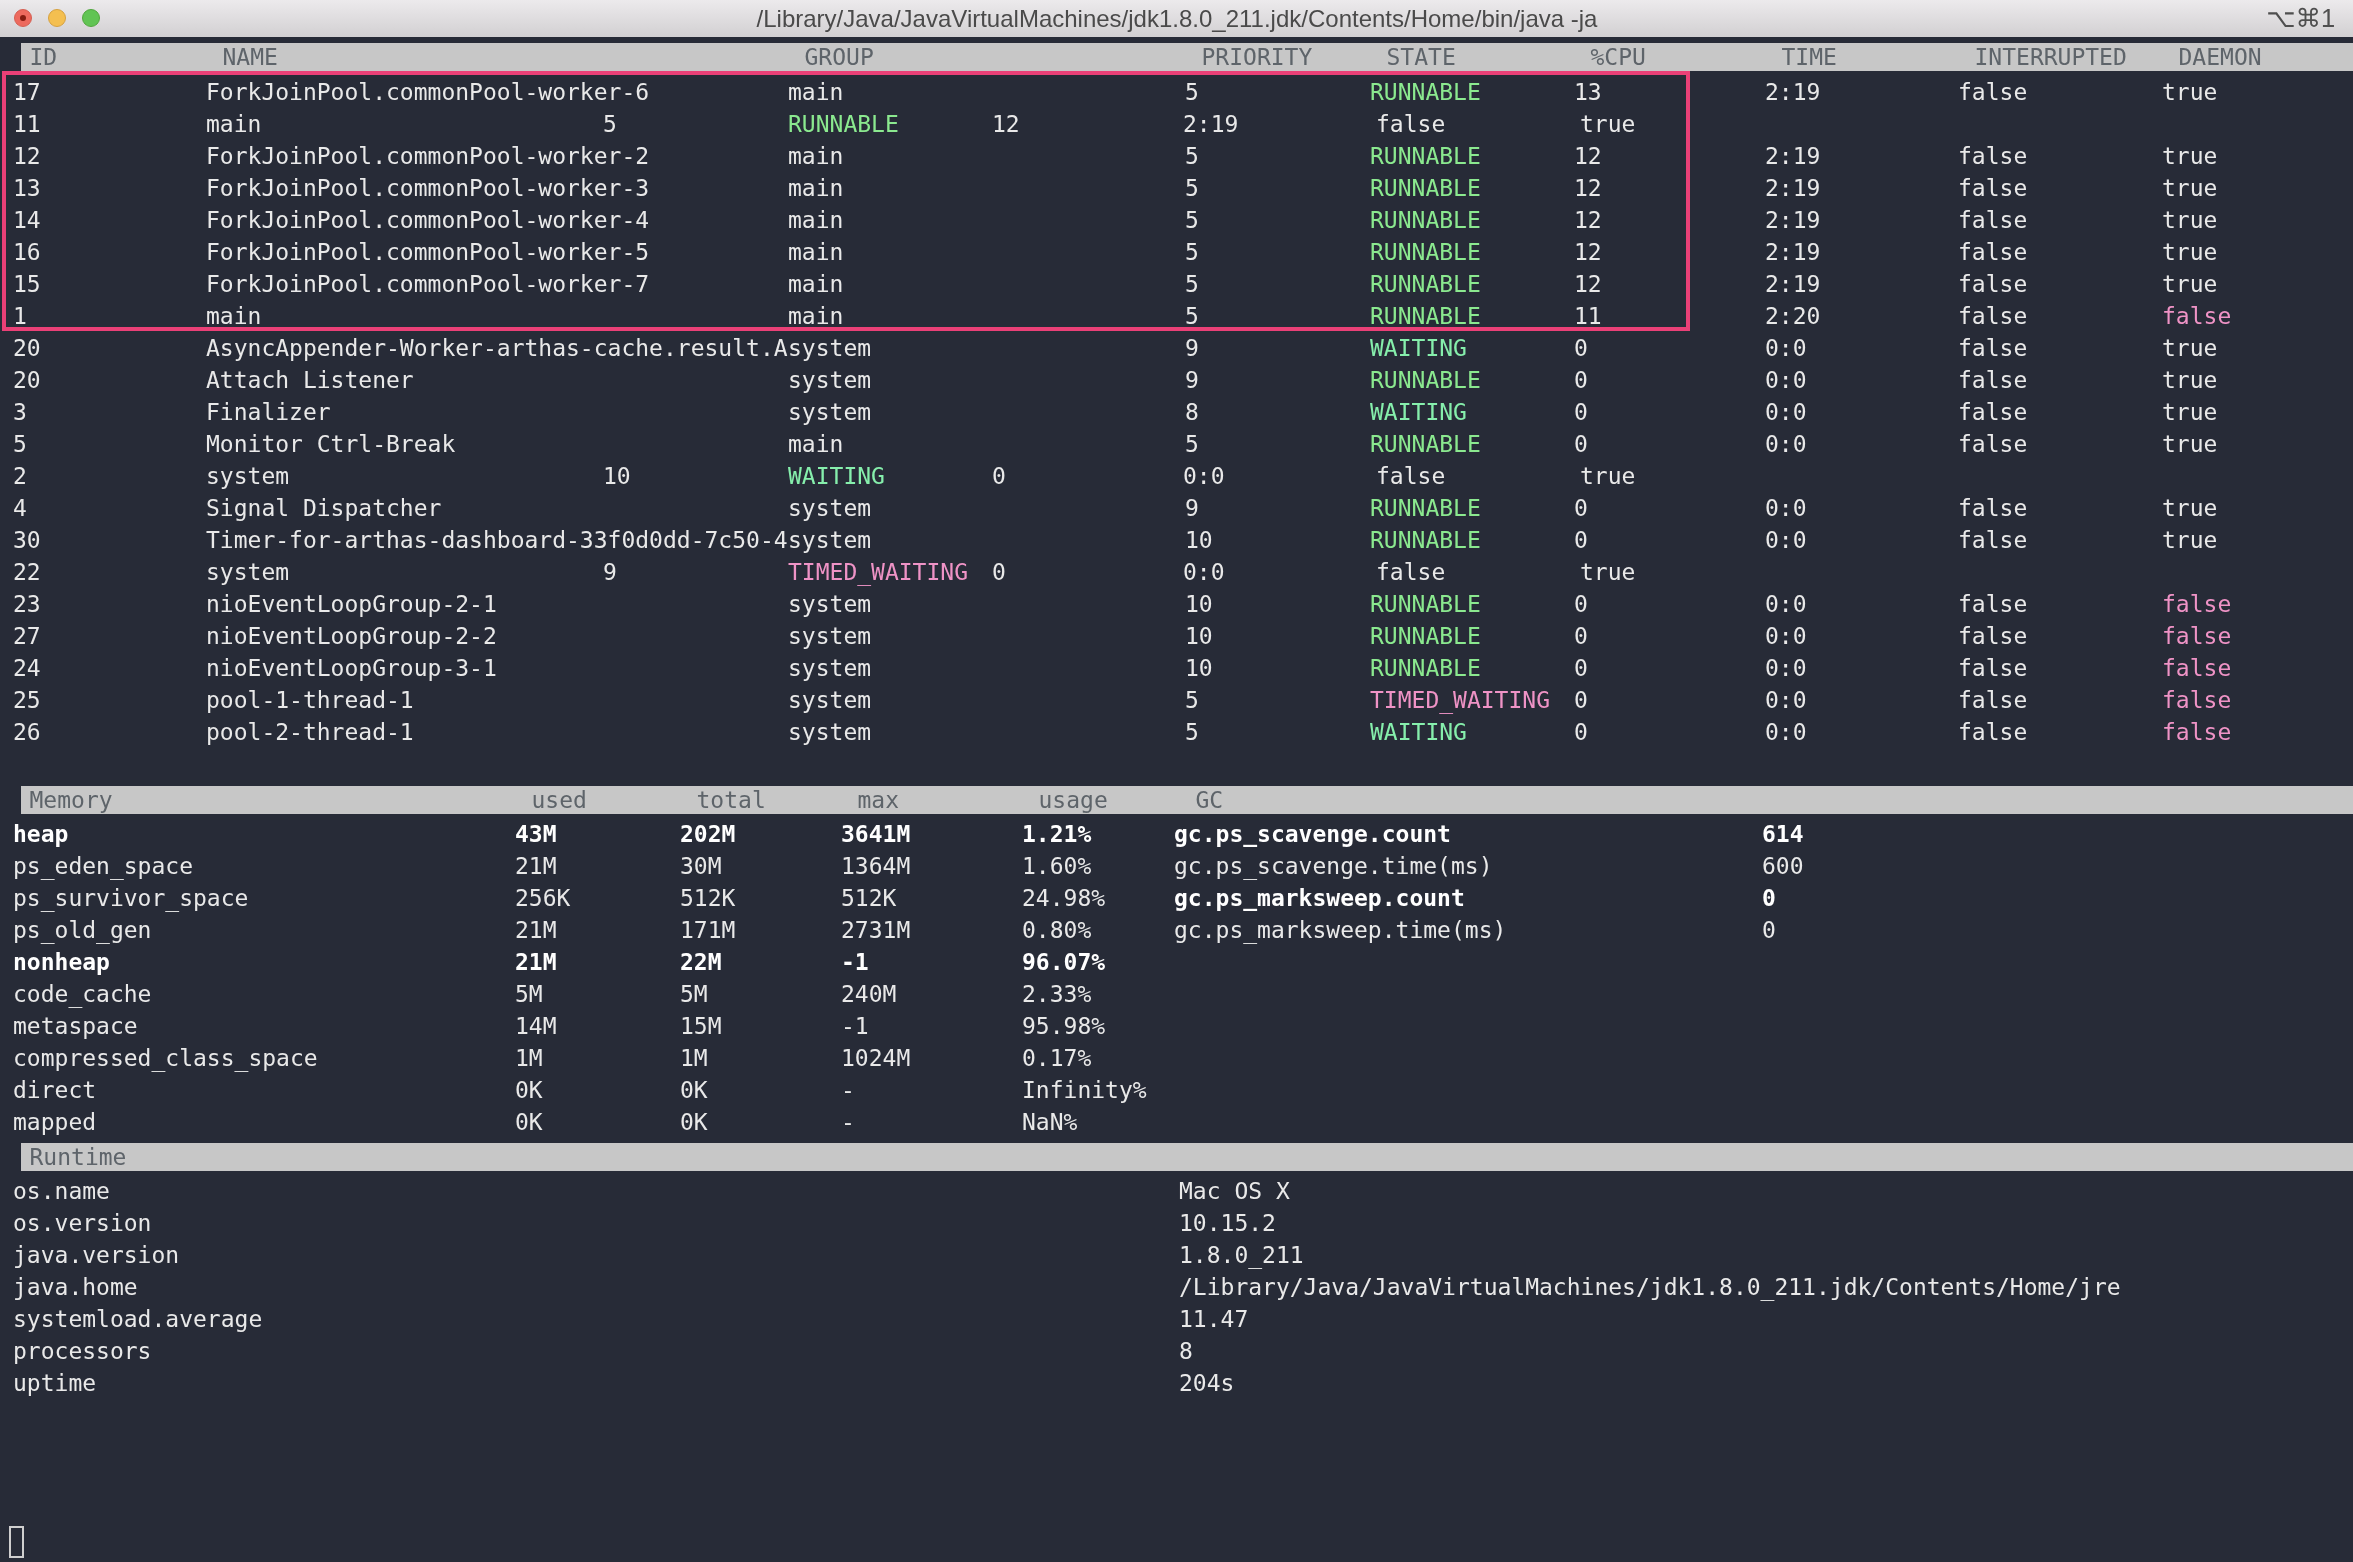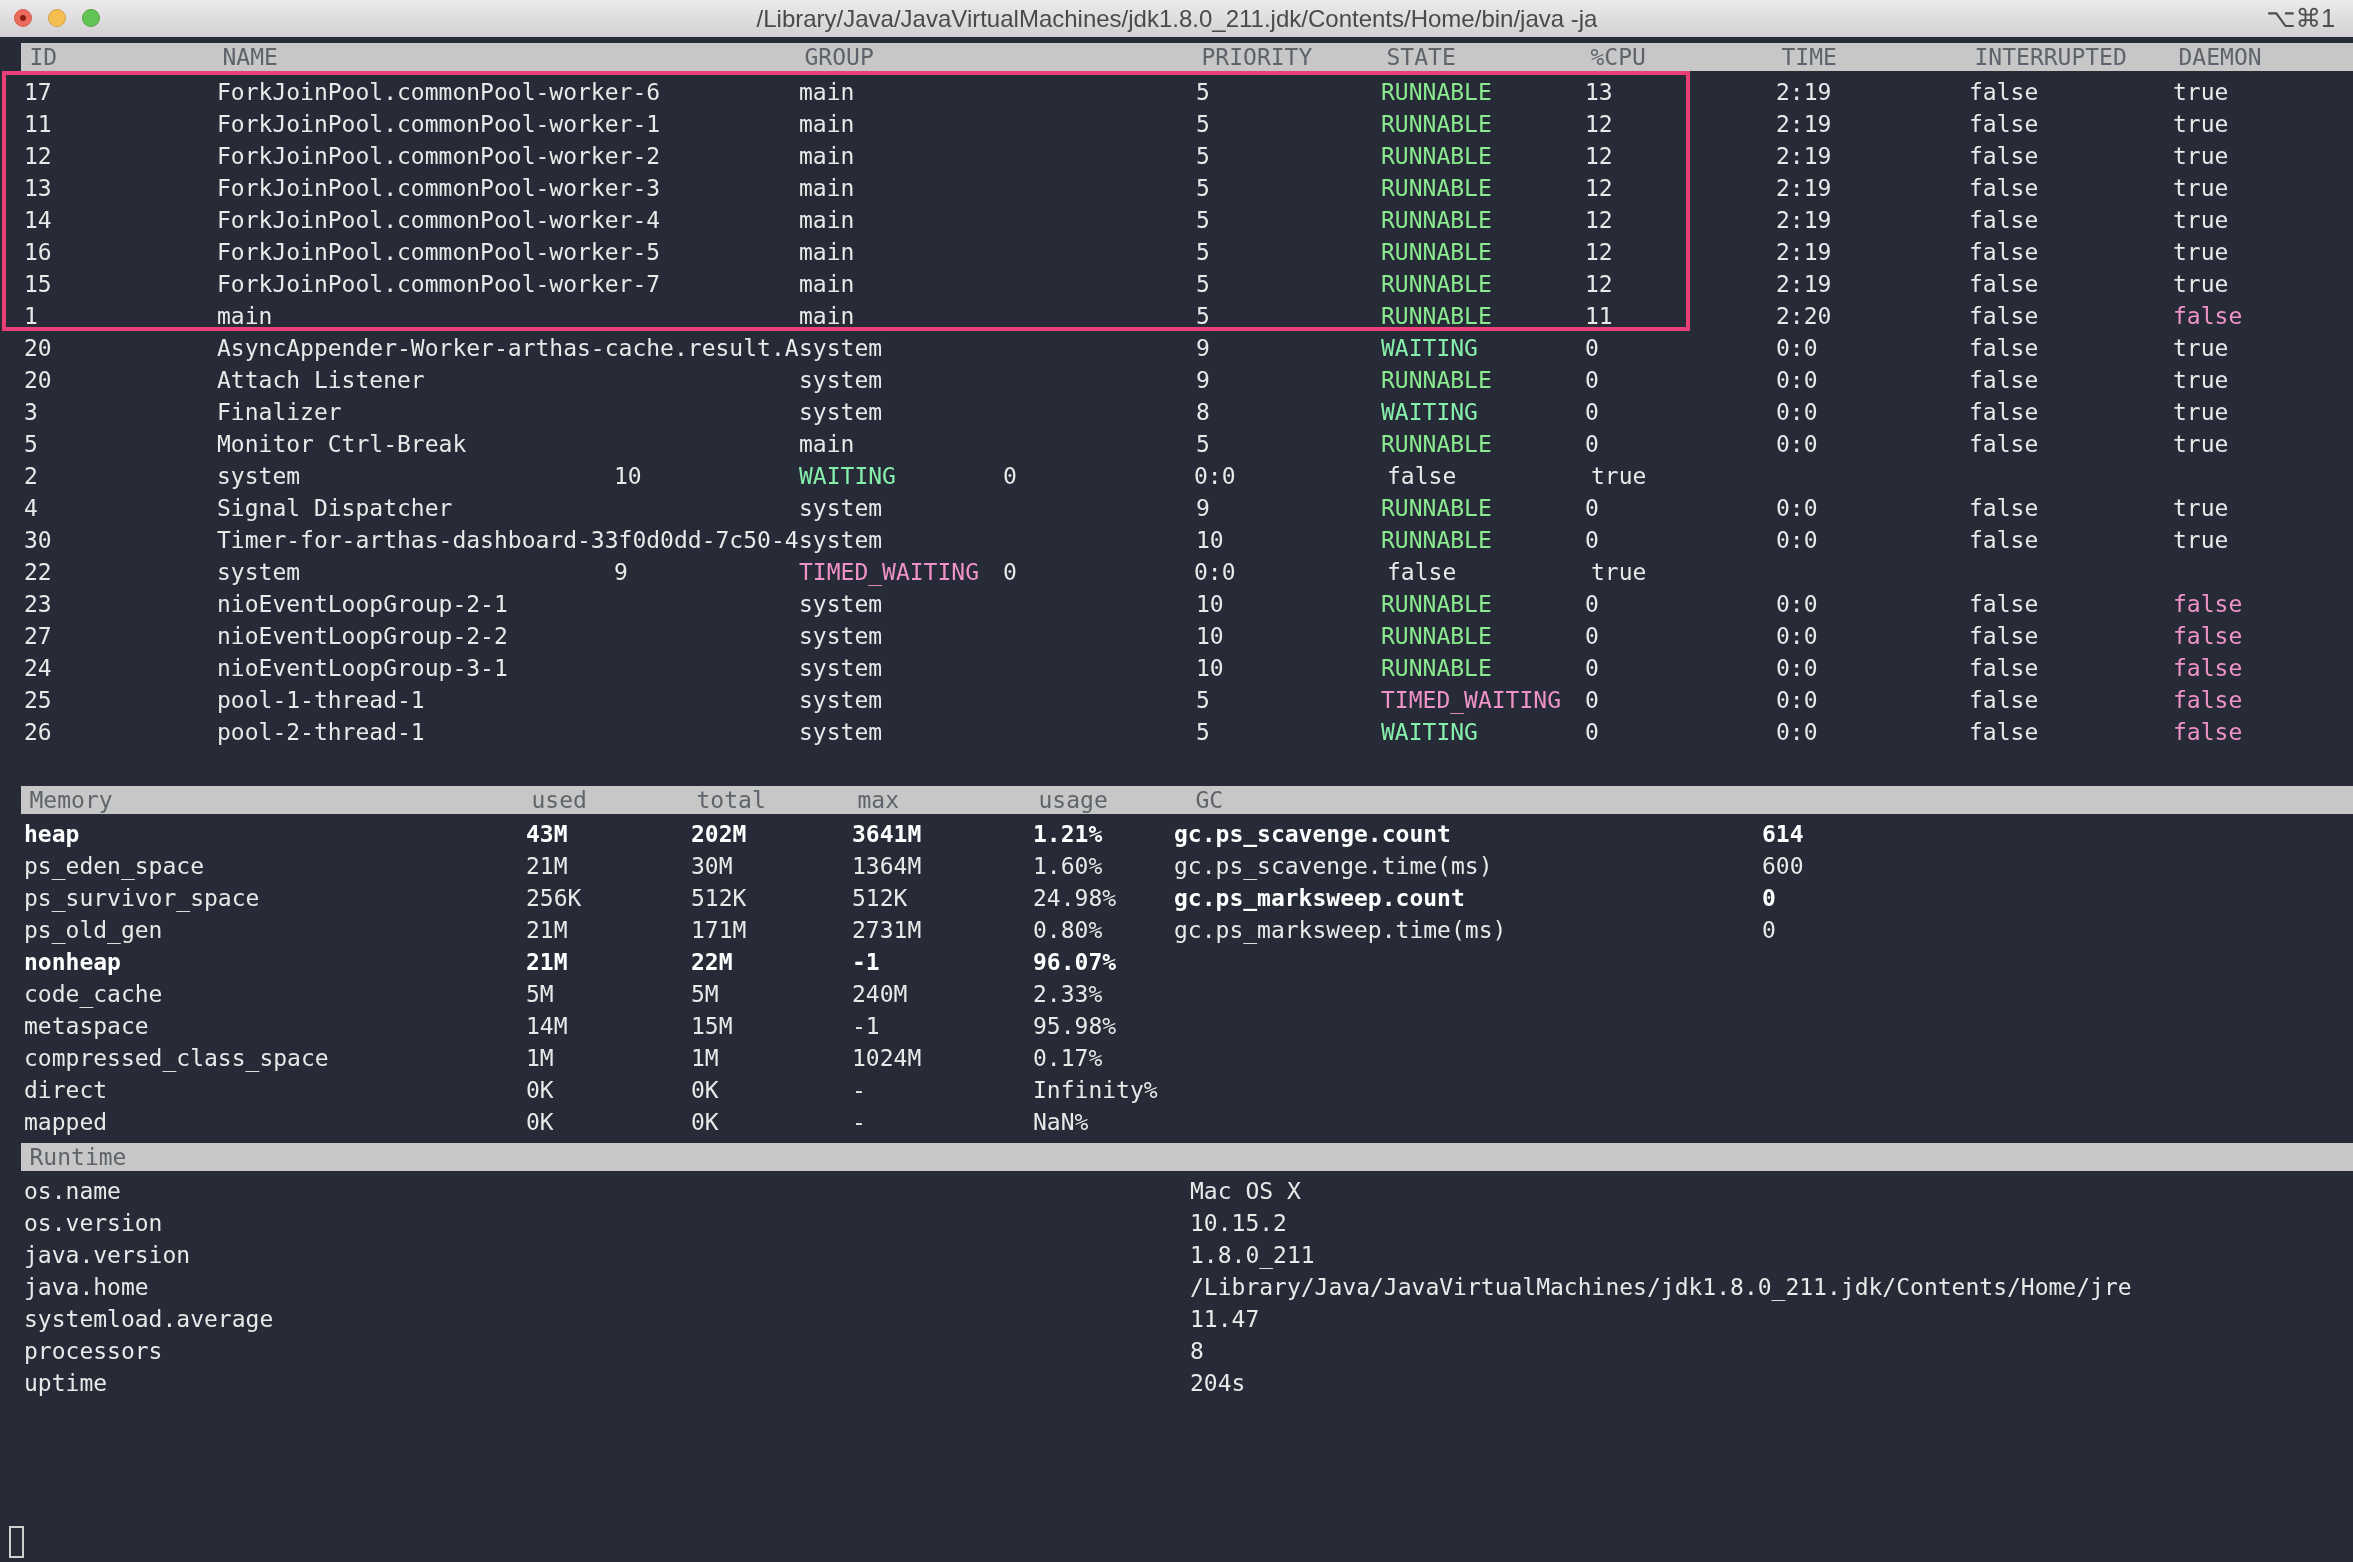--- a/index.html
+++ b/index.html
@@ -36,21 +36,21 @@
   }
   
   .terminal{position:absolute;left:0;top:37px;width:2354px;height:1525px;background:#272b37;}
   .hdrbar{
     position:absolute;left:0;width:2354px;height:28px;line-height:28px;
     background:#c7c7c7;color:#5e646a;font-size:23px;
     display:flex;box-sizing:border-box;padding-left:8.5px;white-space:pre;margin-left:21px;
   }
   .row{
     display:flex;height:32px;line-height:32px;
-    box-sizing:border-box;padding-left:24px;
+    box-sizing:border-box;padding-left:13px;
     color:#e9e9e9;font-size:23px;white-space:pre;
   }
   .c{overflow:visible;flex-shrink:0;}
   
   .c0{width:193px}.c1{width:582px}.c2{width:397px}.c3{width:185px}
   .c4{width:204px}.c5{width:191px}.c6{width:193px}.c7{width:204px}.c8{flex:1}
   
   .m0{width:502px}.m1{width:165px}.m2{width:161px}.m3{width:181px}.m4{width:157px}.m5{flex:1}
   
   .g0{width:588px}.g1{flex:1}
@@ -85,21 +85,21 @@
   <span class="light yellow"></span>
   <span class="light green"></span>
   <div class="win-title">/Library/Java/JavaVirtualMachines/jdk1.8.0_211.jdk/Contents/Home/bin/java -ja</div>
   <div class="win-shortcut">⌥⌘1</div>
 </div>
 
 <div class="terminal">
   <div class="hdrbar" id="thread-header"><span class="c c0">ID</span><span class="c c1">NAME</span><span class="c c2">GROUP</span><span class="c c3">PRIORITY</span><span class="c c4">STATE</span><span class="c c5">%CPU</span><span class="c c6">TIME</span><span class="c c7">INTERRUPTED</span><span class="c c8">DAEMON</span></div>
   <div id="thread-body">
       <div class="row"><span class="c c0">17</span><span class="c c1">ForkJoinPool.commonPool-worker-6</span><span class="c c2">main</span><span class="c c3">5</span><span class="c c4 green">RUNNABLE</span><span class="c c5">13</span><span class="c c6">2:19</span><span class="c c7">false</span><span class="c c8">true</span></div>
-      <div class="row"><span class="c c0">11</span><span class="c c1">ForkJoinPool.commonPool-worker-1</span><span class="c c2">main</span><span class="c c3">5</span><span class="c c4 green">RUNNABLE</span><span class="c c5">12</span><span class="c c6">2:19</span><span class="c c7">false</span><span class="c c8">true</span></div>
+      <div class="row"><span class="c c0">11</span><span class="c c2">main</span><span class="c c3">5</span><span class="c c4 green">RUNNABLE</span><span class="c c5">12</span><span class="c c6">2:19</span><span class="c c7">false</span><span class="c c8">true</span></div>
       <div class="row"><span class="c c0">12</span><span class="c c1">ForkJoinPool.commonPool-worker-2</span><span class="c c2">main</span><span class="c c3">5</span><span class="c c4 green">RUNNABLE</span><span class="c c5">12</span><span class="c c6">2:19</span><span class="c c7">false</span><span class="c c8">true</span></div>
       <div class="row"><span class="c c0">13</span><span class="c c1">ForkJoinPool.commonPool-worker-3</span><span class="c c2">main</span><span class="c c3">5</span><span class="c c4 green">RUNNABLE</span><span class="c c5">12</span><span class="c c6">2:19</span><span class="c c7">false</span><span class="c c8">true</span></div>
       <div class="row"><span class="c c0">14</span><span class="c c1">ForkJoinPool.commonPool-worker-4</span><span class="c c2">main</span><span class="c c3">5</span><span class="c c4 green">RUNNABLE</span><span class="c c5">12</span><span class="c c6">2:19</span><span class="c c7">false</span><span class="c c8">true</span></div>
       <div class="row"><span class="c c0">16</span><span class="c c1">ForkJoinPool.commonPool-worker-5</span><span class="c c2">main</span><span class="c c3">5</span><span class="c c4 green">RUNNABLE</span><span class="c c5">12</span><span class="c c6">2:19</span><span class="c c7">false</span><span class="c c8">true</span></div>
       <div class="row"><span class="c c0">15</span><span class="c c1">ForkJoinPool.commonPool-worker-7</span><span class="c c2">main</span><span class="c c3">5</span><span class="c c4 green">RUNNABLE</span><span class="c c5">12</span><span class="c c6">2:19</span><span class="c c7">false</span><span class="c c8">true</span></div>
       <div class="row"><span class="c c0">1</span><span class="c c1">main</span><span class="c c2">main</span><span class="c c3">5</span><span class="c c4 green">RUNNABLE</span><span class="c c5">11</span><span class="c c6">2:20</span><span class="c c7">false</span><span class="c c8 pink">false</span></div>
       <div class="row"><span class="c c0">20</span><span class="c c1">AsyncAppender-Worker-arthas-cache.result.A</span><span class="c c2">system</span><span class="c c3">9</span><span class="c c4 yellow">WAITING</span><span class="c c5">0</span><span class="c c6">0:0</span><span class="c c7">false</span><span class="c c8">true</span></div>
       <div class="row"><span class="c c0">20</span><span class="c c1">Attach Listener</span><span class="c c2">system</span><span class="c c3">9</span><span class="c c4 green">RUNNABLE</span><span class="c c5">0</span><span class="c c6">0:0</span><span class="c c7">false</span><span class="c c8">true</span></div>
       <div class="row"><span class="c c0">3</span><span class="c c1">Finalizer</span><span class="c c2">system</span><span class="c c3">8</span><span class="c c4 yellow">WAITING</span><span class="c c5">0</span><span class="c c6">0:0</span><span class="c c7">false</span><span class="c c8">true</span></div>
       <div class="row"><span class="c c0">5</span><span class="c c1">Monitor Ctrl-Break</span><span class="c c2">main</span><span class="c c3">5</span><span class="c c4 green">RUNNABLE</span><span class="c c5">0</span><span class="c c6">0:0</span><span class="c c7">false</span><span class="c c8">true</span></div>

